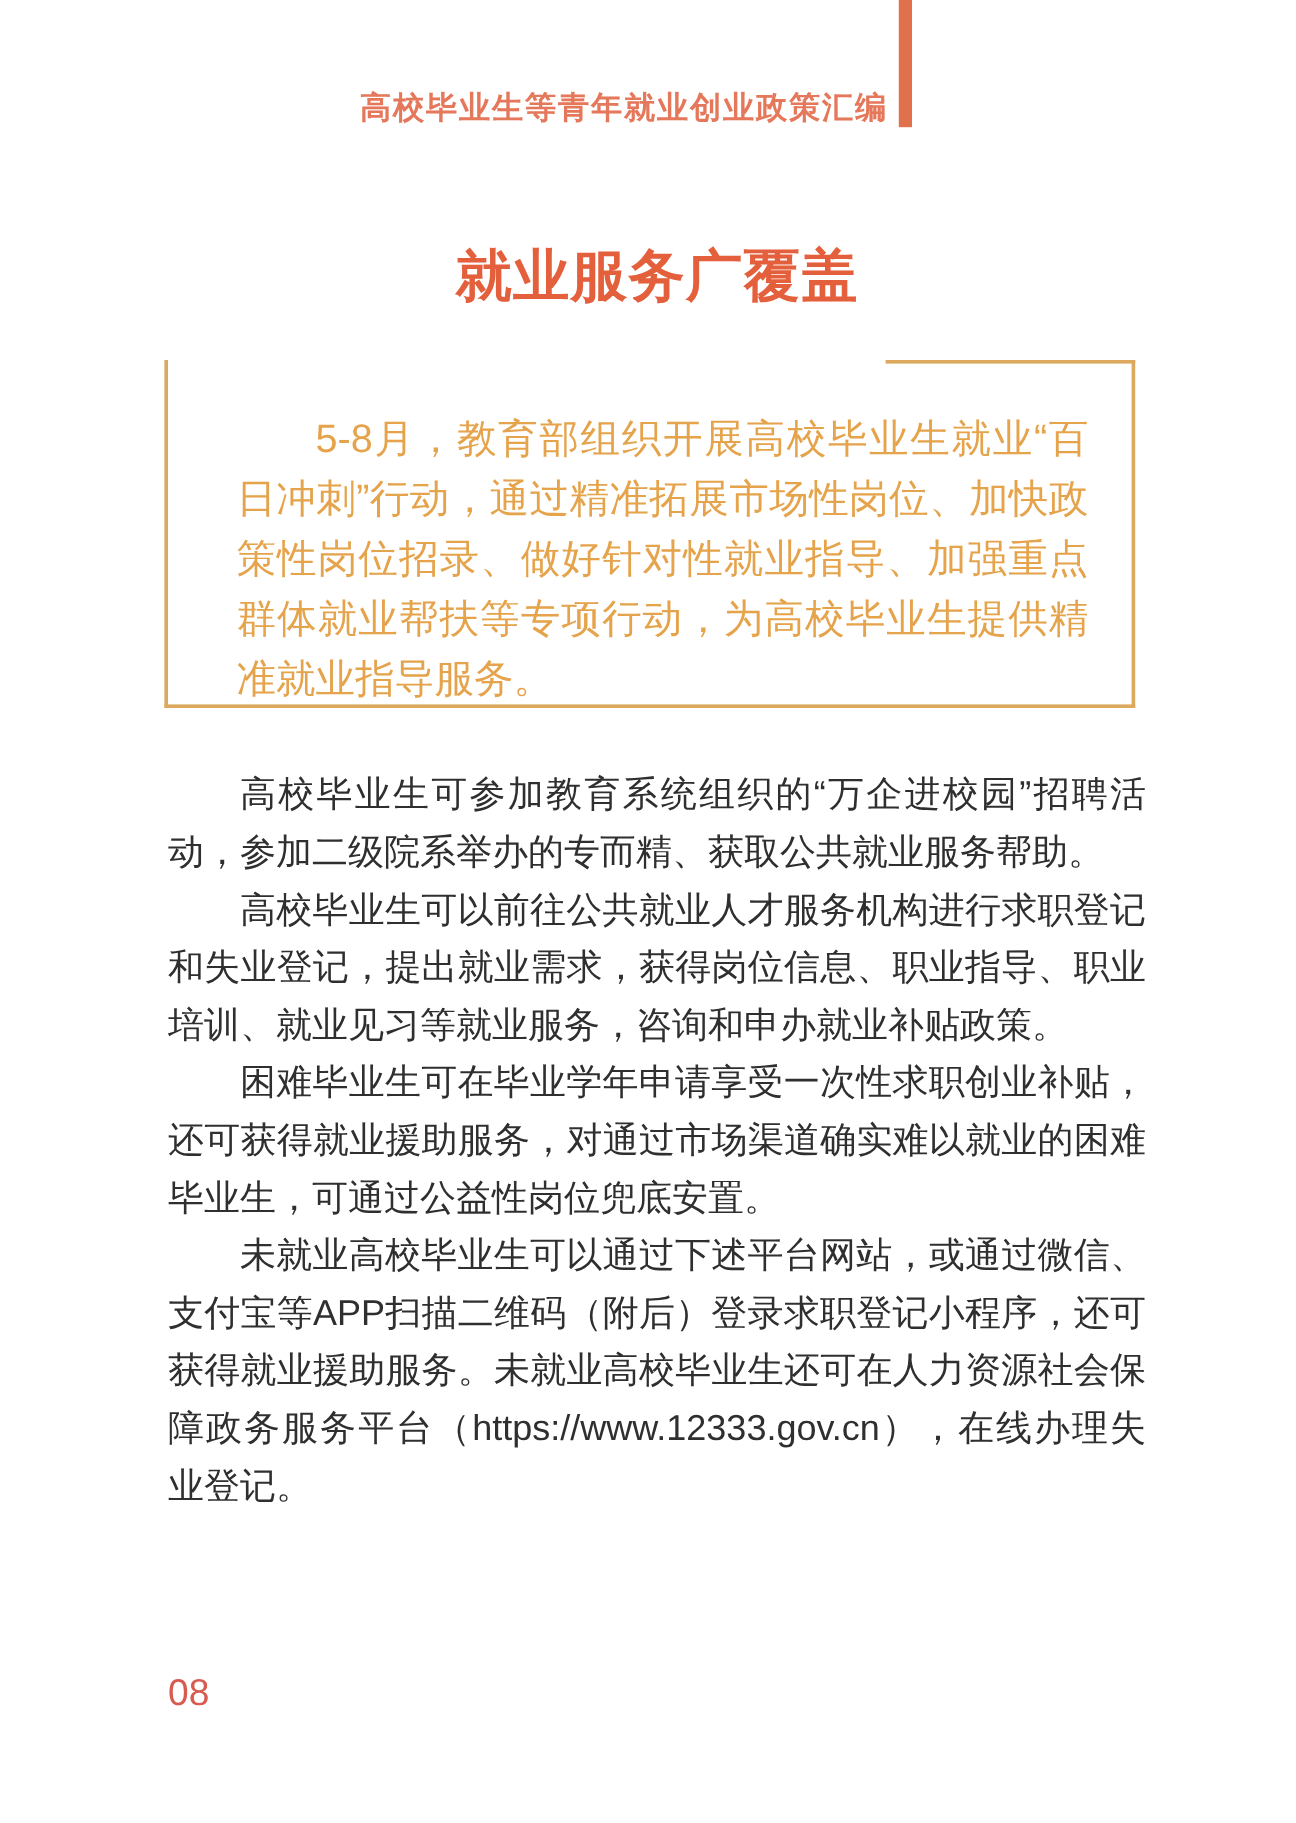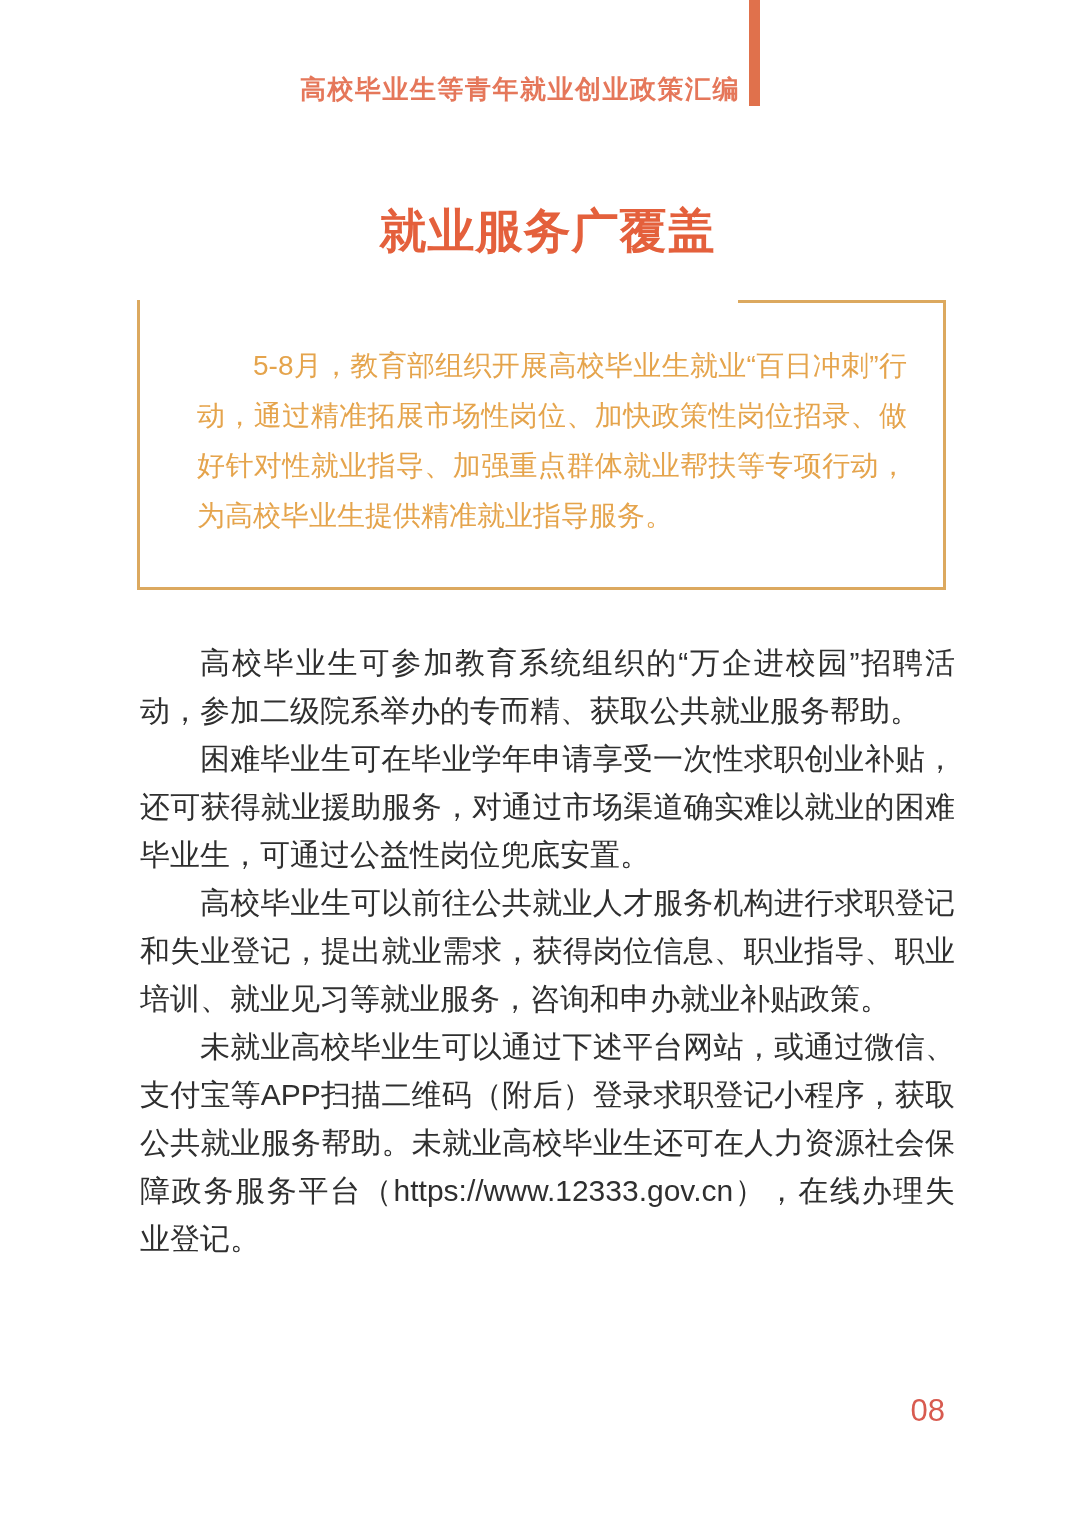--- a/index.html
+++ b/index.html
@@ -58,40 +58,39 @@
     border-right:3px solid var(--box-border);
     border-bottom:3px solid var(--box-border);
     padding:41px 36px 0 57px;
   }
   .box-top-rule{
     position:absolute;top:0;right:-3px;
     width:208px;height:3px;
     background:var(--box-border);
   }
   .box-text{
-    font-size:28px;line-height:50px;
+    font-size:33px;line-height:50px;
     color:var(--box-text);
     text-indent:2em;
     text-align:justify;
   }
   
   .body-text{
     margin-top:49px;
   }
   .body-text p{
     font-size:30px;line-height:48px;
     color:var(--body-text);
     font-weight:500;
     text-indent:2em;
     text-align:justify;
   }
   
   .page-footer{
     position:absolute;top:1391px;left:140px;width:815px;
-    text-align:right;
   }
   .page-number{
     display:inline-block;
     margin-right:10px;
     font-size:31px;line-height:40px;
     font-weight:500;
     color:var(--page-number);
   }
 </style>
 </head>
@@ -106,22 +105,22 @@
 
   <h1 class="heading">就业服务广覆盖</h1>
 
   <div class="highlight-box">
     <div class="box-top-rule"></div>
     <p class="box-text">5-8月，教育部组织开展高校毕业生就业“百日冲刺”行动，通过精准拓展市场性岗位、加快政策性岗位招录、做好针对性就业指导、加强重点群体就业帮扶等专项行动，为高校毕业生提供精准就业指导服务。</p>
   </div>
 
   <div class="body-text">
     <p>高校毕业生可参加教育系统组织的“万企进校园”招聘活动，参加二级院系举办的专而精、获取公共就业服务帮助。</p>
+    <p>高校毕业生可以前往公共就业人才服务机构进行求职登记和失业登记，提出就业需求，获得岗位信息、职业指导、职业培训、就业见习等就业服务，咨询和申办就业补贴政策。</p>
     <p>困难毕业生可在毕业学年申请享受一次性求职创业补贴，还可获得就业援助服务，对通过市场渠道确实难以就业的困难毕业生，可通过公益性岗位兜底安置。</p>
-    <p>高校毕业生可以前往公共就业人才服务机构进行求职登记和失业登记，提出就业需求，获得岗位信息、职业指导、职业培训、就业见习等就业服务，咨询和申办就业补贴政策。</p>
-    <p>未就业高校毕业生可以通过下述平台网站，或通过微信、支付宝等APP扫描二维码（附后）登录求职登记小程序，获取公共就业服务帮助。未就业高校毕业生还可在人力资源社会保障政务服务平台（https://www.12333.gov.cn），在线办理失业登记。</p>
+    <p>未就业高校毕业生可以通过下述平台网站，或通过微信、支付宝等APP扫描二维码（附后）登录求职登记小程序，还可获得就业援助服务。未就业高校毕业生还可在人力资源社会保障政务服务平台（https://www.12333.gov.cn），在线办理失业登记。</p>
   </div>
 
 </div>
 
 <div class="page-footer">
   <span class="page-number">08</span>
 </div>
 
 </body></html>

